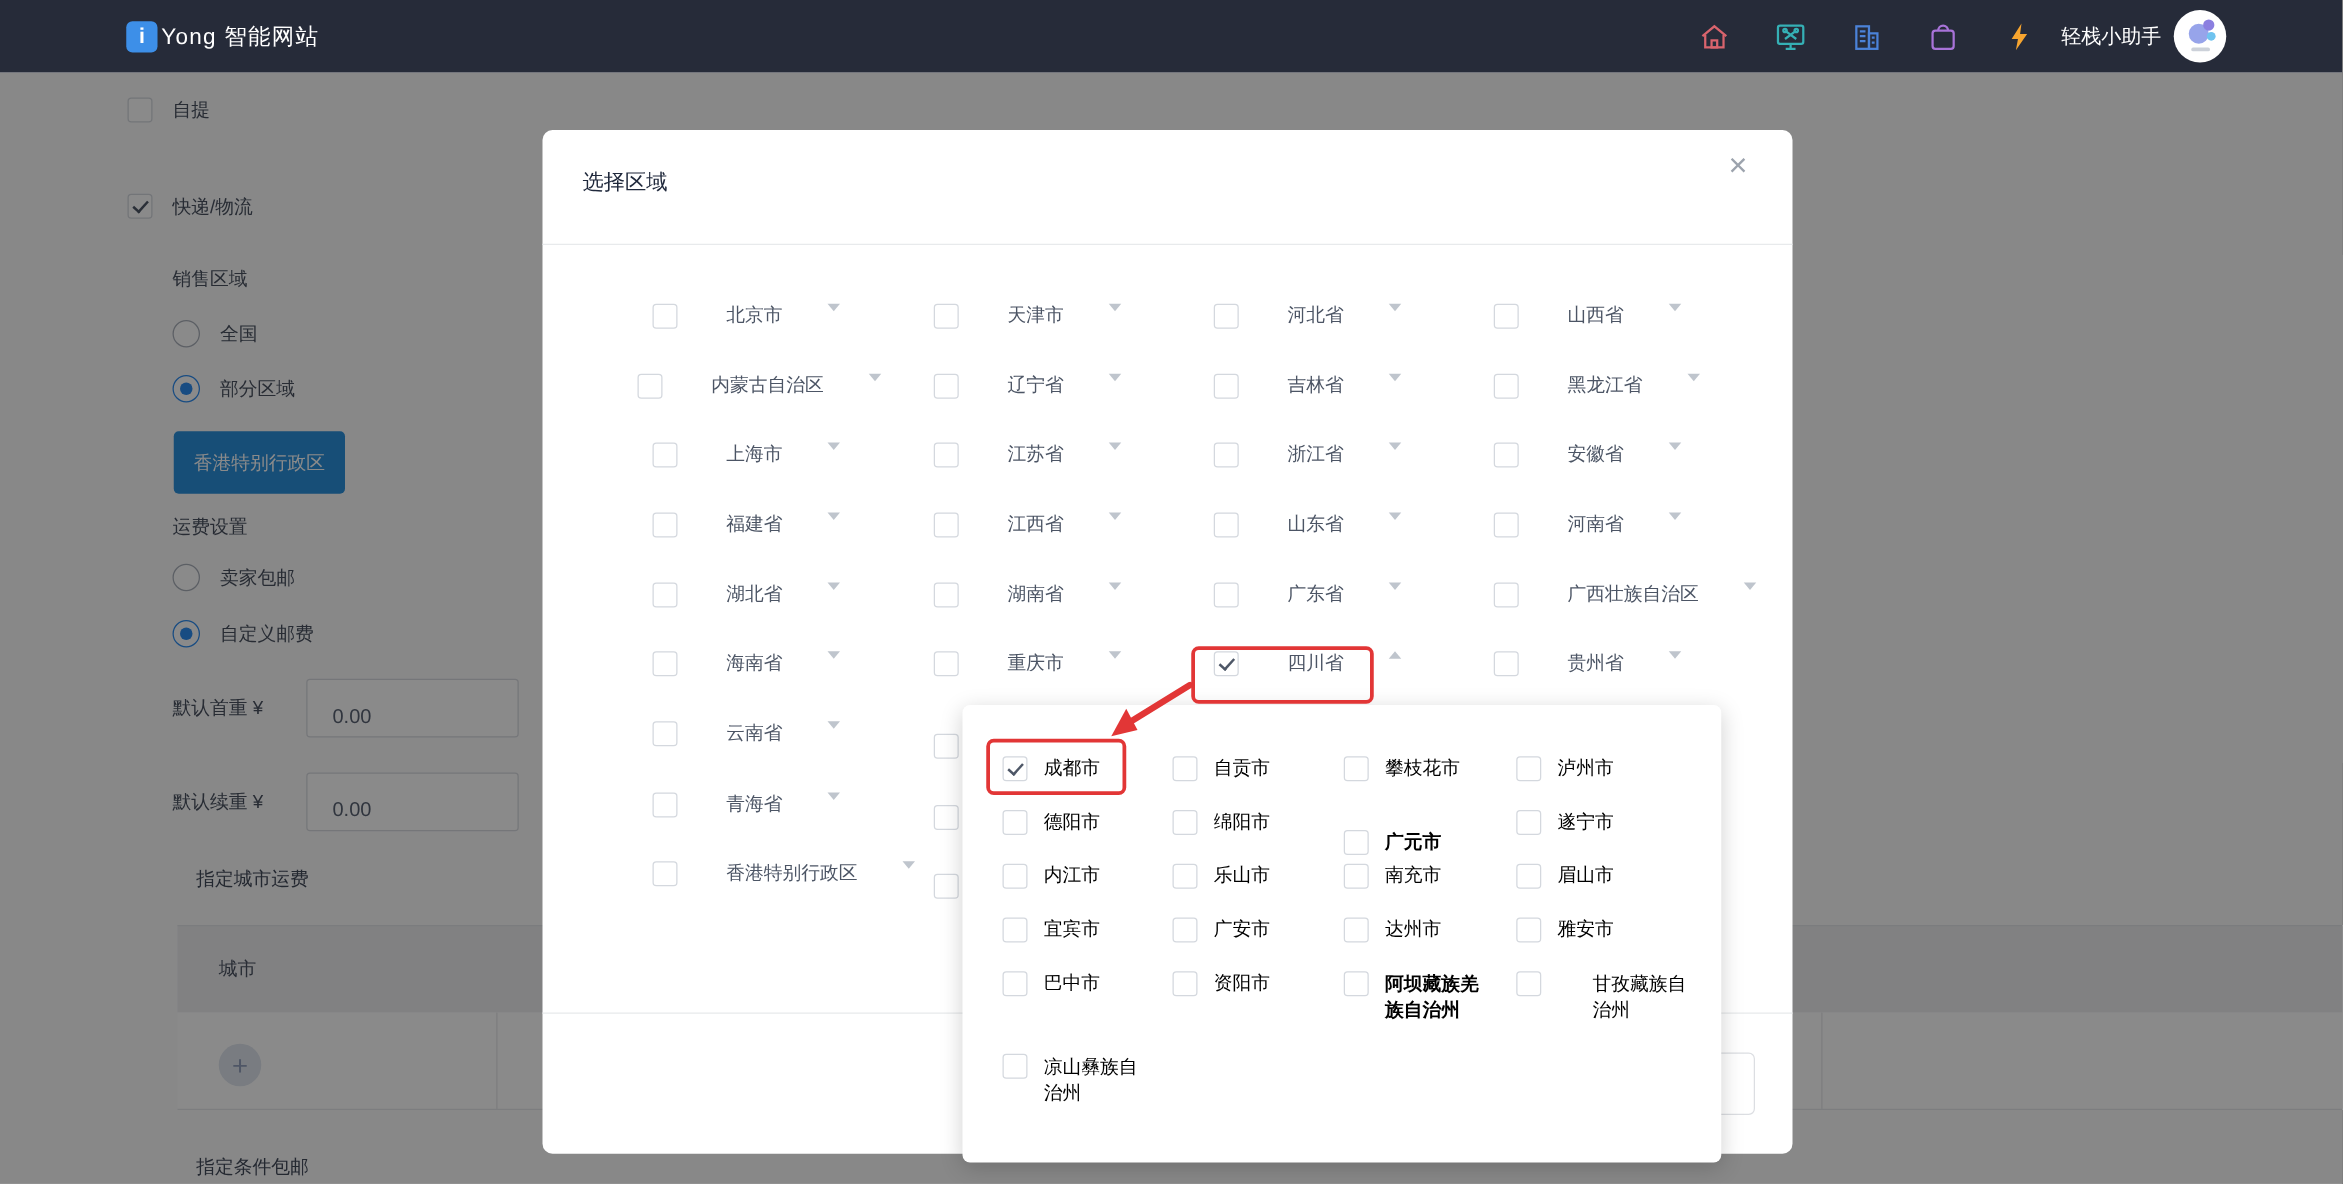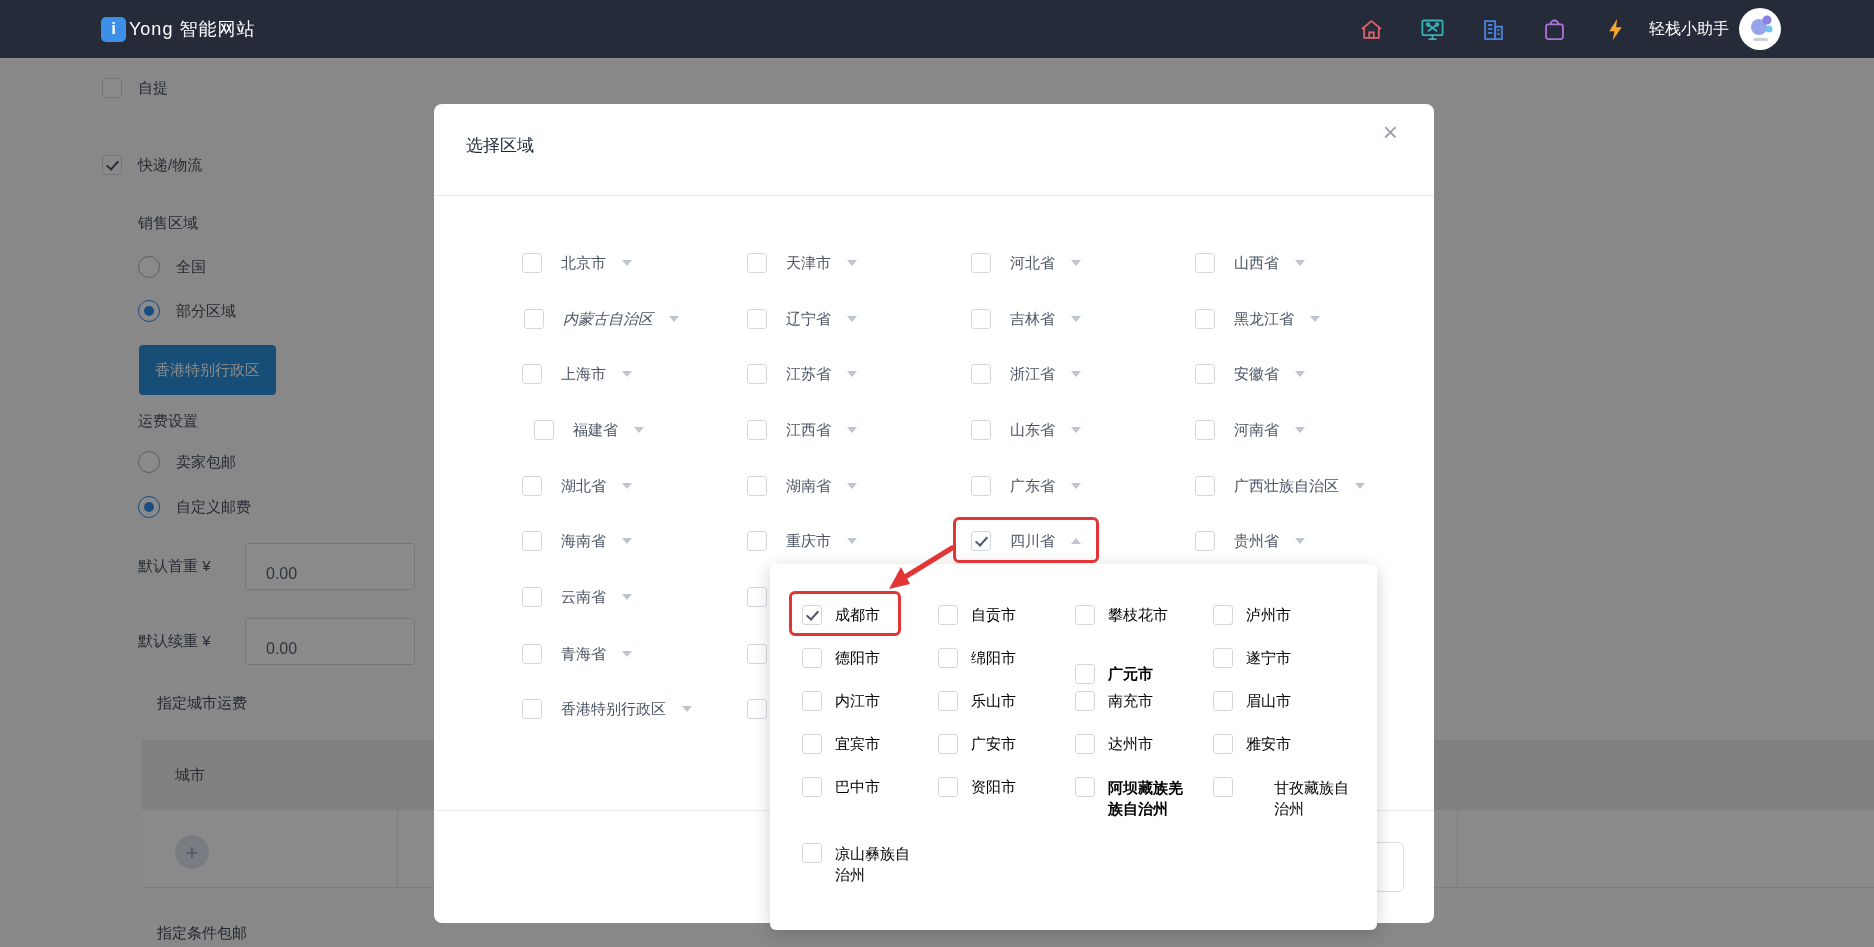--- a/index.html
+++ b/index.html
@@ -37,21 +37,21 @@
   .modal{position:absolute;left:434px;top:104px;width:1000px;height:819px;background:#fff;border-radius:8px;z-index:20;}
   .modal-title{position:absolute;left:32px;top:30px;font-size:17px;font-weight:500;color:#20293c;}
   .modal-close{position:absolute;right:30px;top:14px;font-size:26px;color:#9ca3ad;background:none;border:none;cursor:pointer;line-height:1;}
   .modal-hdiv{position:absolute;left:0;top:91px;width:100%;height:1px;background:#e8eaec;}
   .modal-fdiv{position:absolute;left:0;top:706px;width:100%;height:1px;background:#e8eaec;}
   .ghost-btn{position:absolute;left:833px;top:738px;width:137px;height:50px;background:#fff;border:1px solid #dcdee2;border-radius:5px;cursor:pointer;}
 
   .prov-item,.city-item{position:absolute;display:flex;align-items:flex-start;cursor:pointer;}
   .prov-item .cbx,.city-item .cbx{flex:none;width:20px;height:20px;background:#fff;border:1px solid #d4d8de;border-radius:3px;position:relative;}
   .cbx.checked::after{content:"";position:absolute;left:6px;top:2px;width:5px;height:10px;border-right:2px solid #4e5767;border-bottom:2px solid #4e5767;transform:rotate(42deg);}
-  .prov-item{height:40px;align-items:center;}
+  .prov-item{height:40px;align-items:flex-start;gap:20px;}
   .prov-item .txt{margin-left:19px;font-size:15px;color:#4c5565;white-space:nowrap;}
   .city-item .txt{margin-left:13px;font-size:15px;color:#000000;line-height:20px;white-space:nowrap;}
   .city-item .txt.wrap{white-space:normal;width:84px;line-height:21px;}
   .chev{margin-left:16px;width:0;height:0;border-left:5px solid transparent;border-right:5px solid transparent;}
   .chev.down{border-top:6px solid #bfc5cd;}
   .chev.up{border-bottom:6px solid #bfc5cd;}
   .stub-cb{position:absolute;width:20px;height:20px;background:#fff;border:1px solid #d4d8de;border-radius:3px;}
 
   
   .dropdown{position:absolute;left:770px;top:564px;width:607px;height:366px;background:#fff;border-radius:6px;box-shadow:0 4px 18px rgba(0,0,0,0.18);z-index:30;}
@@ -133,21 +133,21 @@
         <div class="prov-item" style="left: 537px; top: 139px;">
           <span class="cbx"></span>
           <span class="txt">河北省</span>
           <span class="chev down"></span>
         </div>
         <div class="prov-item" style="left: 761px; top: 139px;">
           <span class="cbx"></span>
           <span class="txt">山西省</span>
           <span class="chev down"></span>
         </div>
-        <div class="prov-item" style="left: 90px; top: 195px; font-style: italic;">
+        <div class="prov-item" style="left: 76px; top: 195px;">
           <span class="cbx"></span>
           <span class="txt">内蒙古自治区</span>
           <span class="chev down"></span>
         </div>
         <div class="prov-item" style="left: 313px; top: 195px;">
           <span class="cbx"></span>
           <span class="txt">辽宁省</span>
           <span class="chev down"></span>
         </div>
         <div class="prov-item" style="left: 537px; top: 195px;">
@@ -173,21 +173,21 @@
         <div class="prov-item" style="left: 537px; top: 250px;">
           <span class="cbx"></span>
           <span class="txt">浙江省</span>
           <span class="chev down"></span>
         </div>
         <div class="prov-item" style="left: 761px; top: 250px;">
           <span class="cbx"></span>
           <span class="txt">安徽省</span>
           <span class="chev down"></span>
         </div>
-        <div class="prov-item" style="left: 88px; top: 306px; margin-left: 12px;">
+        <div class="prov-item" style="left: 88px; top: 306px;">
           <span class="cbx"></span>
           <span class="txt">福建省</span>
           <span class="chev down"></span>
         </div>
         <div class="prov-item" style="left: 313px; top: 306px;">
           <span class="cbx"></span>
           <span class="txt">江西省</span>
           <span class="chev down"></span>
         </div>
         <div class="prov-item" style="left: 537px; top: 306px;">

